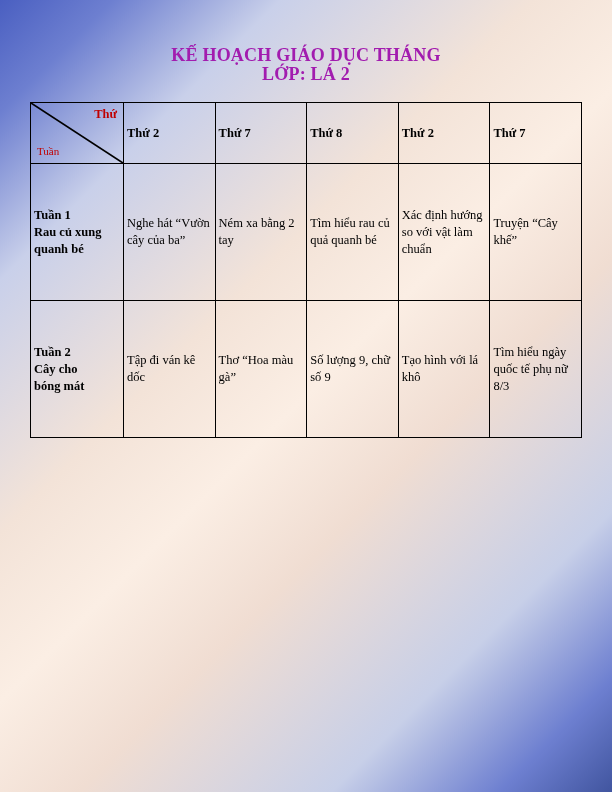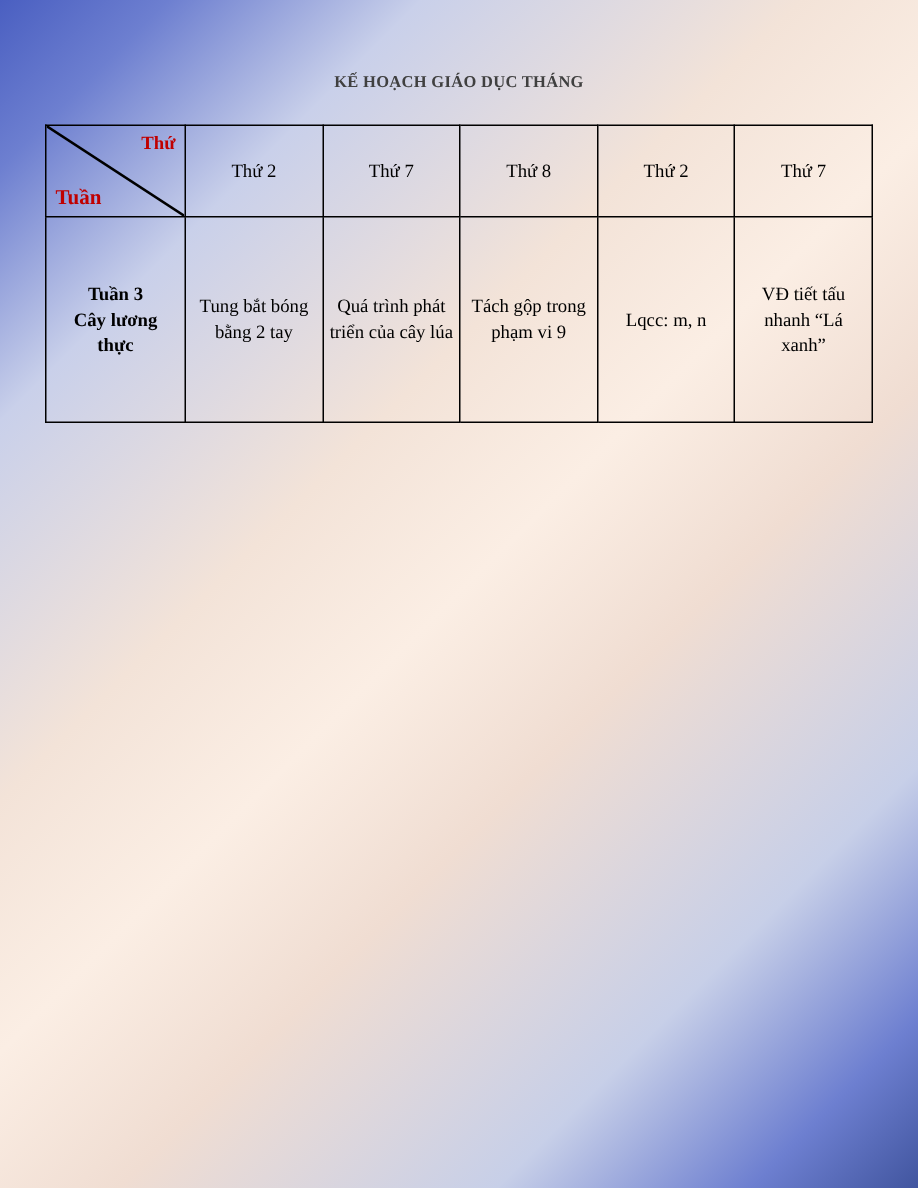--- a/index.html
+++ b/index.html
@@ -17,37 +17,36 @@
     position: relative;
     width: 612px;
     height: 792px;
     box-sizing: border-box;
   }
   .title-block {
     text-align: center;
     padding-top: 46px;
   }
   .title-line {
-    color: #404040;
+    color: #a21caf;
     font-weight: bold;
-    font-size: 11px;
+    font-size: 18px;
     line-height: 19px;
     letter-spacing: 0.2px;
   }
   table.plan {
     border-collapse: collapse;
     margin: 18px auto 0 auto;
     width: 552px;
     table-layout: fixed;
     border: 1.5px solid #000;
   }
   table.plan td, table.plan th {
     border: 1.5px solid #000;
     vertical-align: middle;
-    text-align: center;
     padding: 4px 3px;
     font-size: 12.5px;
     line-height: 17px;
     color: #000;
   }
   .corner-cell {
     width: 92px;
     height: 52px;
     padding: 0 !important;
     position: relative;
@@ -71,45 +70,46 @@
     top: 3px;
     color: #c00000;
     font-weight: bold;
     font-size: 12.5px;
   }
   .corner-bottom {
     position: absolute;
     left: 6px;
     bottom: 3px;
     color: #c00000;
-    font-weight: bold;
-    font-size: 14px;
+    font-weight: normal;
+    font-size: 11px;
   }
   .dayhead {
     color: #2e74b5;
-    font-weight: normal;
+    font-weight: bold;
     font-size: 13px;
   }
   .weekcell {
     color: #c00000;
     font-weight: bold;
     font-size: 12.5px;
     line-height: 19px;
     width: 92px;
   }
   .row-tall td { height: 128px; }
   .row-head td { height: 52px; }
 </style>
 </head>
 <body>
 
 <div class="page">
 
   <div class="title-block">
     <div class="title-line">KẾ HOẠCH GIÁO DỤC THÁNG</div>
+    <div class="title-line">LỚP: LÁ 2</div>
   </div>
 
   <table class="plan">
     <tbody>
       <tr class="row-head">
         <td class="corner-cell">
           <div class="corner-inner">
             <svg class="corner-diag" viewBox="0 0 92 52" preserveAspectRatio="none">
               <line x1="0" y1="0" x2="92" y2="52" stroke="#000" stroke-width="1.5"></line>
             </svg>
@@ -117,30 +117,42 @@
             <span class="corner-bottom">Tuần</span>
           </div>
         </td>
         <td class="dayhead">Thứ 2</td>
         <td class="dayhead">Thứ 7</td>
         <td class="dayhead">Thứ 8</td>
         <td class="dayhead">Thứ 2</td>
         <td class="dayhead">Thứ 7</td>
       </tr>
 
-
+      <tr class="row-tall">
+        <td class="weekcell">
+          <div>Tuần 1</div>
+          <div>Rau củ xung</div>
+          <div>quanh bé</div>
+        </td>
+        <td>Nghe hát “Vườn cây của ba”</td>
+        <td>Ném xa bằng 2 tay</td>
+        <td>Tìm hiểu rau củ quả quanh bé</td>
+        <td>Xác định hướng so với vật làm chuẩn</td>
+        <td>Truyện “Cây khế”</td>
+      </tr>
 
       <tr class="row-tall">
         <td class="weekcell">
-          <div>Tuần 3</div>
-          <div>Cây lương</div>
-          <div>thực</div>
+          <div>Tuần 2</div>
+          <div>Cây cho</div>
+          <div>bóng mát</div>
         </td>
-        <td>Tung bắt bóng bằng 2 tay</td>
-        <td>Quá trình phát triển của cây lúa</td>
-        <td>Tách gộp trong phạm vi 9</td>
-        <td>Lqcc: m, n</td>
-        <td>VĐ tiết tấu nhanh “Lá xanh”</td>
+        <td>Tập đi ván kê dốc</td>
+        <td>Thơ “Hoa màu gà”</td>
+        <td>Số lượng 9, chữ số 9</td>
+        <td>Tạo hình với lá khô</td>
+        <td>Tìm hiểu ngày quốc tế phụ nữ 8/3</td>
       </tr>
+
     </tbody>
   </table>
 
 </div>
 
 </body></html>

